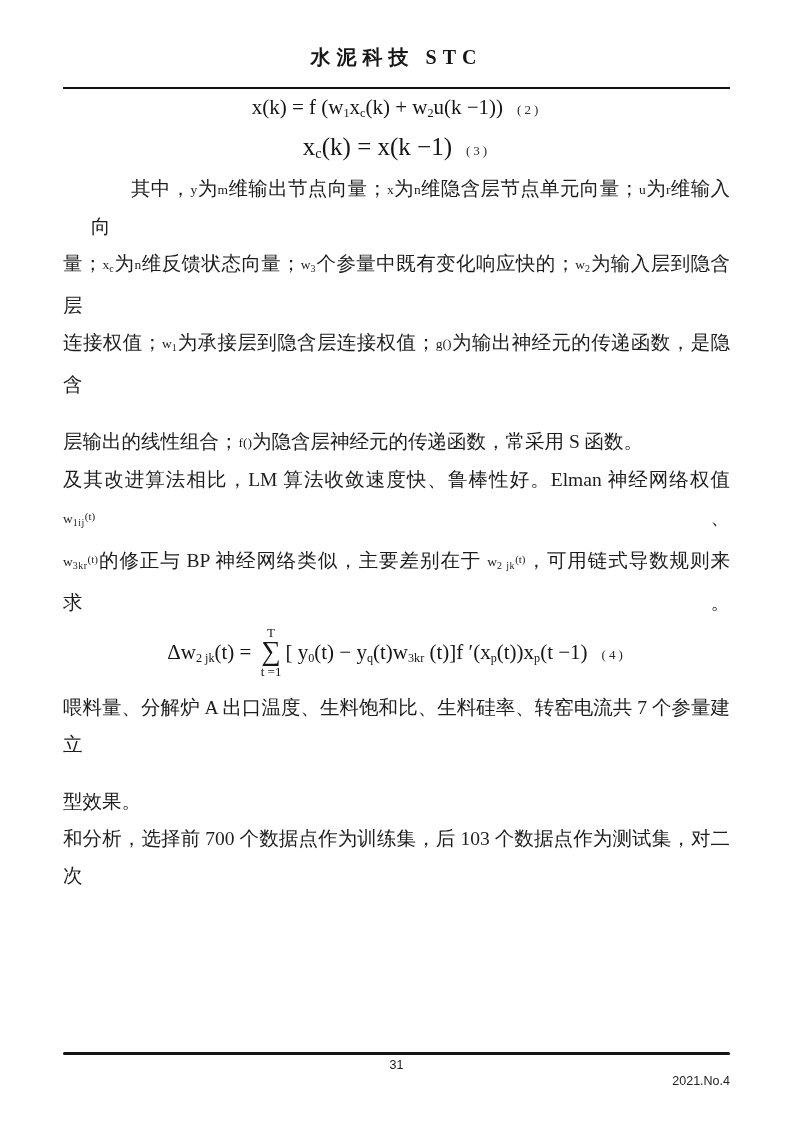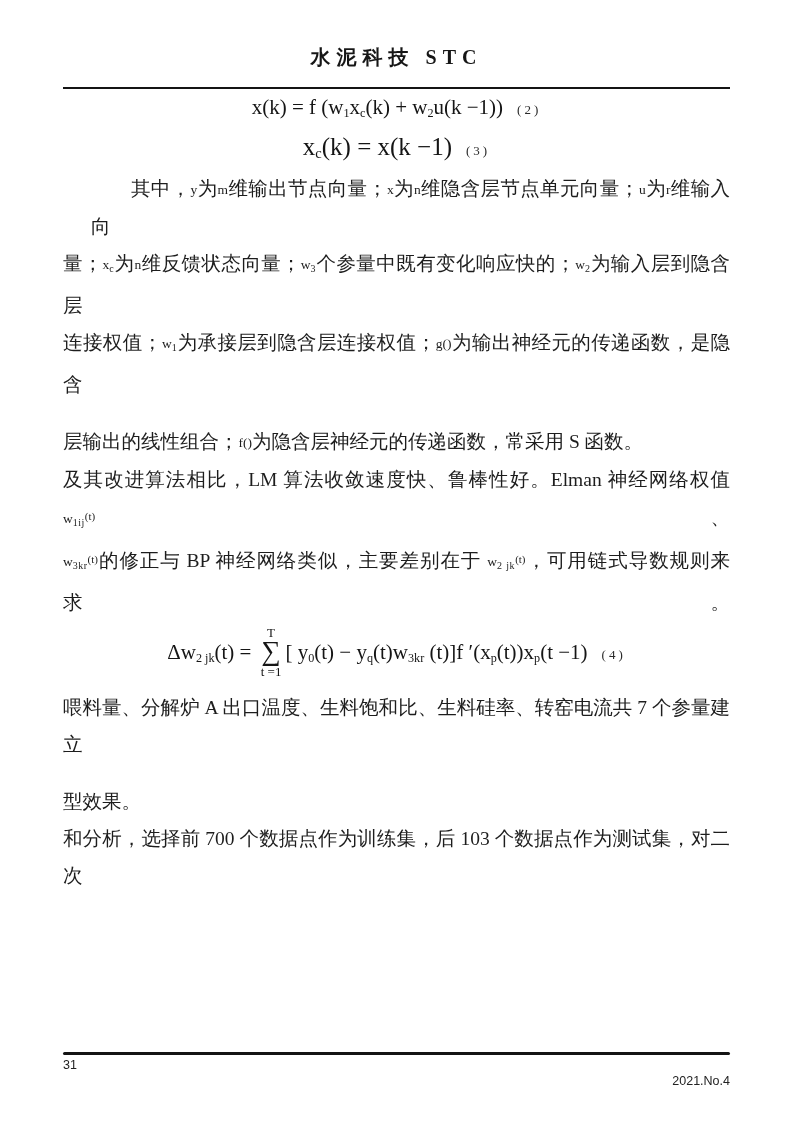--- a/index.html
+++ b/index.html
@@ -68,21 +68,21 @@
   
   .footer-rule {
     position:absolute; left:63px; right:63px; top:1052px;
     height:3px; background:#141414; border-radius:2px;
   }
   .footer-meta {
     position:absolute; left:63px; right:63px; top:1058px; height:18px;
     font-family:"Liberation Sans","DejaVu Sans",sans-serif;
     font-size:12.5px; color:#222;
   }
-  .page-number { position:absolute; left:0; right:0; text-align:left; }
+  .page-number { position:absolute; left:0; right:0; text-align:center; }
   .issue-label { position:absolute; right:0; top:16px; }
 </style>
 </head>
 <body>
 
 <div class="page">
   <div class="header-title">水泥科技 STC</div>
   <div class="header-rule"></div>
 
   <div class="content">

